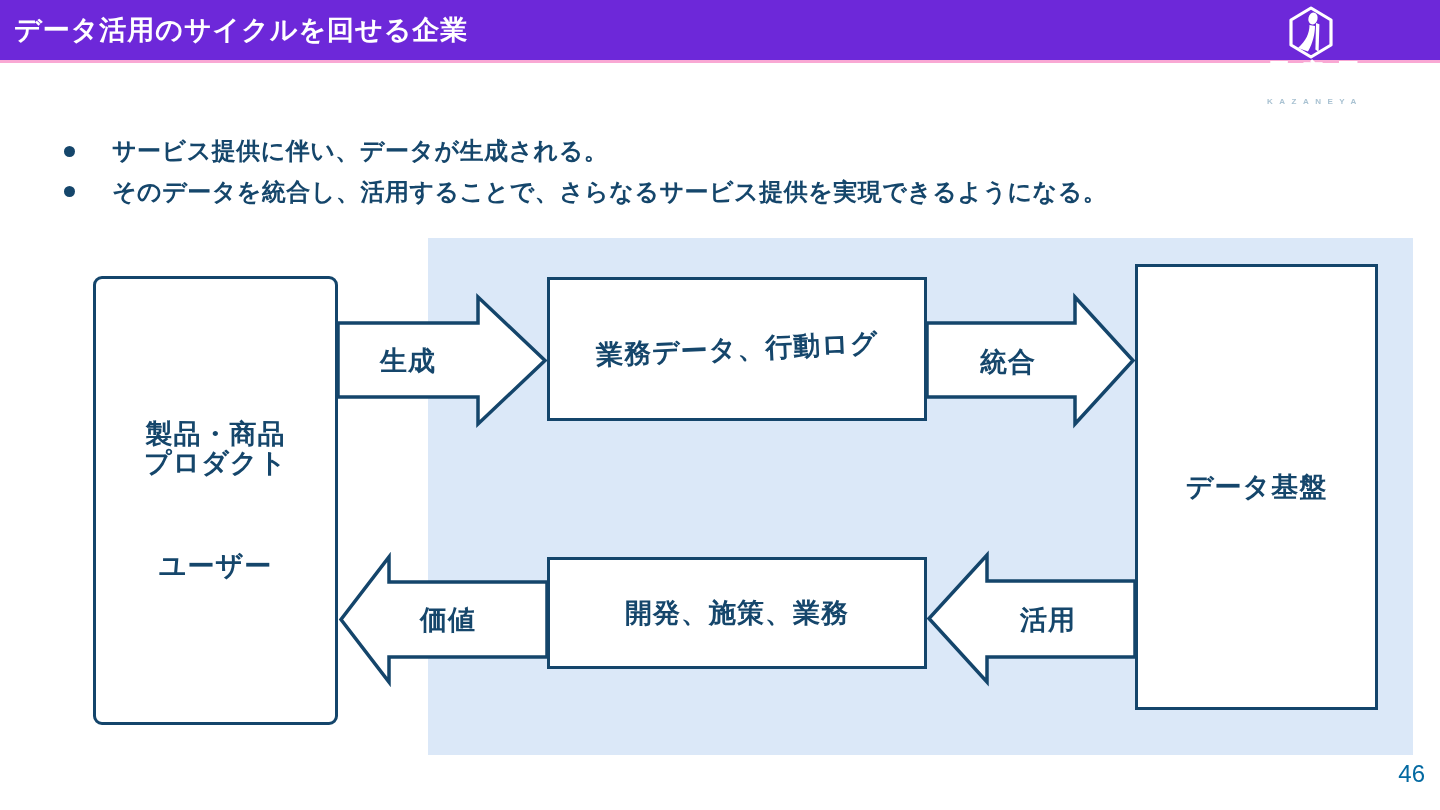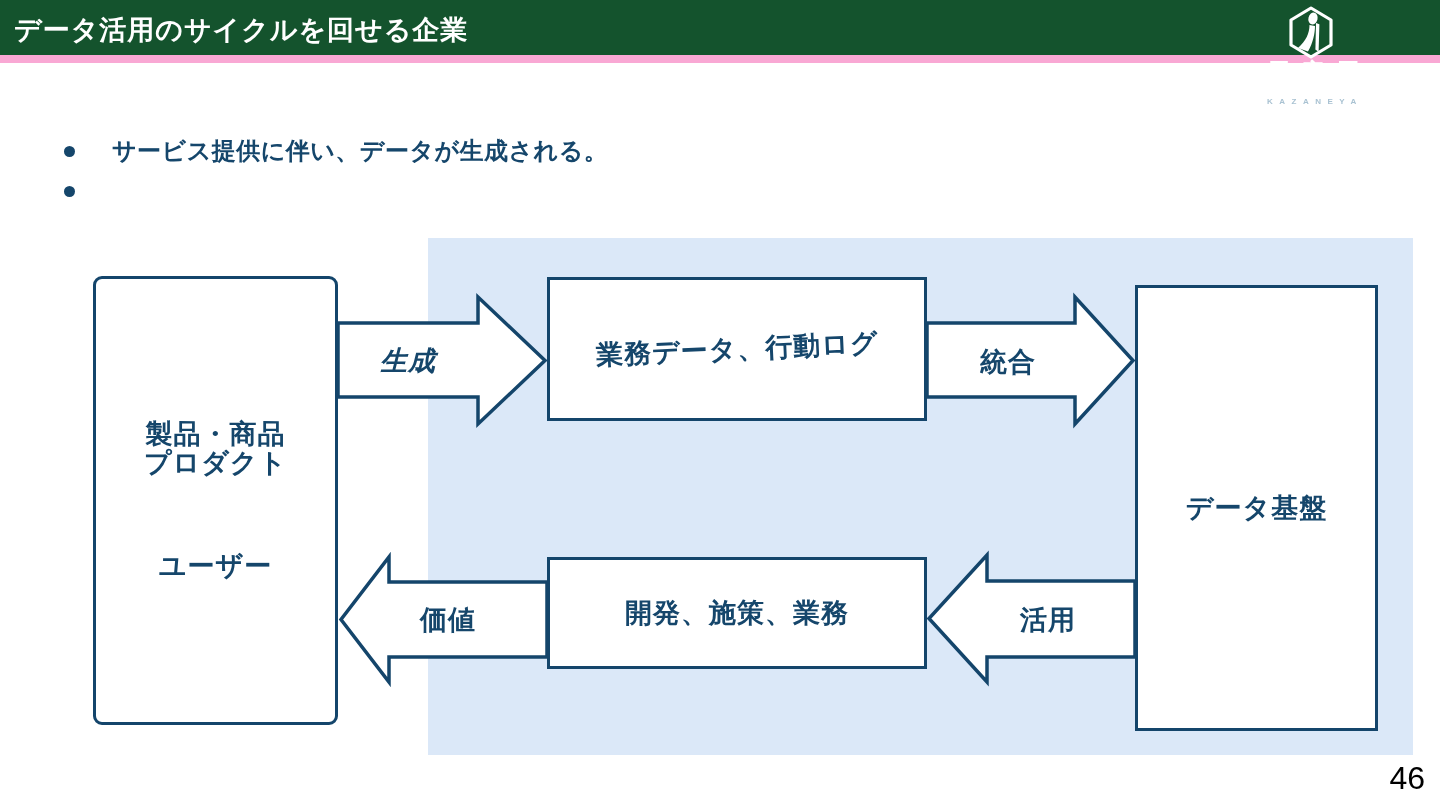--- a/index.html
+++ b/index.html
@@ -12,22 +12,22 @@
     overflow: hidden;
     font-family: "Liberation Sans", "DejaVu Sans", sans-serif;
     color: #15466B;
   }
 
   
   .header {
     position: absolute;
     left: 0; top: 0;
     width: 1440px; height: 63px;
-    background: #14532d;
-    border-bottom: 8px solid #f9a8d4;
+    background: #6d28d9;
+    border-bottom: 3px solid #f9a8d4;
   }
   .header-title {
     position: absolute;
     left: 14px; top: 0;
     height: 60px;
     line-height: 60px;
     color: #ffffff;
     font-size: 27px;
     font-weight: bold;
     letter-spacing: 1px;
@@ -114,46 +114,46 @@
   .dbox-text {
     font-size: 27px;
     font-weight: bold;
     color: #15466B;
     text-align: center;
     white-space: nowrap;
     letter-spacing: 1px;
   }
   .box-left   { left: 93px;  top: 276px; width: 245px; height: 449px; border-radius: 9px; }
   .box-top    { left: 547px; top: 277px; width: 380px; height: 144px; }
-  .box-right  { left: 1135px;top: 285px; width: 243px; height: 446px; }
+  .box-right  { left: 1135px;top: 264px; width: 243px; height: 446px; }
   .box-bottom { left: 547px; top: 557px; width: 380px; height: 112px; }
   .box-top .dbox-text { transform: rotate(-2.5deg); }
   .left-group { line-height: 29px; }
   .left-spacer { height: 74px; }
 
   .arrow-label {
     position: absolute;
     transform: translate(-50%, -50%);
     font-size: 27px;
     font-weight: bold;
     color: #15466B;
     white-space: nowrap;
     letter-spacing: 1px;
   }
-  .lbl-generate  { left: 408px;  top: 361px; font-style: italic; }
+  .lbl-generate  { left: 408px;  top: 361px; }
   .lbl-integrate { left: 1008px; top: 362px; }
   .lbl-utilize   { left: 1048px; top: 620px; }
   .lbl-value     { left: 448px;  top: 620px; }
 
   
   .page-number {
     position: absolute;
     right: 15px; top: 760px;
-    font-size: 32px;
-    color: #000000;
+    font-size: 24px;
+    color: #0369a1;
   }
 </style>
 </head>
 <body>
 
 <div class="slide">
 
   <div class="header">
     <div class="header-title">データ活用のサイクルを回せる企業</div>
     <div class="logo">
@@ -170,20 +170,21 @@
     </div>
   </div>
 
   <div class="bullets">
     <div class="bullet-row">
       <span class="bullet-dot"></span>
       <span class="bullet-text">サービス提供に伴い、データが生成される。</span>
     </div>
     <div class="bullet-row">
       <span class="bullet-dot"></span>
+      <span class="bullet-text">そのデータを統合し、活用することで、さらなるサービス提供を実現できるようになる。</span>
     </div>
   </div>
 
   <div>
 
     <div class="blue-region"></div>
 
     <svg class="arrows-svg" viewBox="0 0 1440 810">
       <g fill="#ffffff" stroke="#14456B" stroke-width="3.5" stroke-linejoin="miter">
         <polygon points="338,323 478,323 478,297 545,360.5 478,424 478,397 338,397"></polygon>

